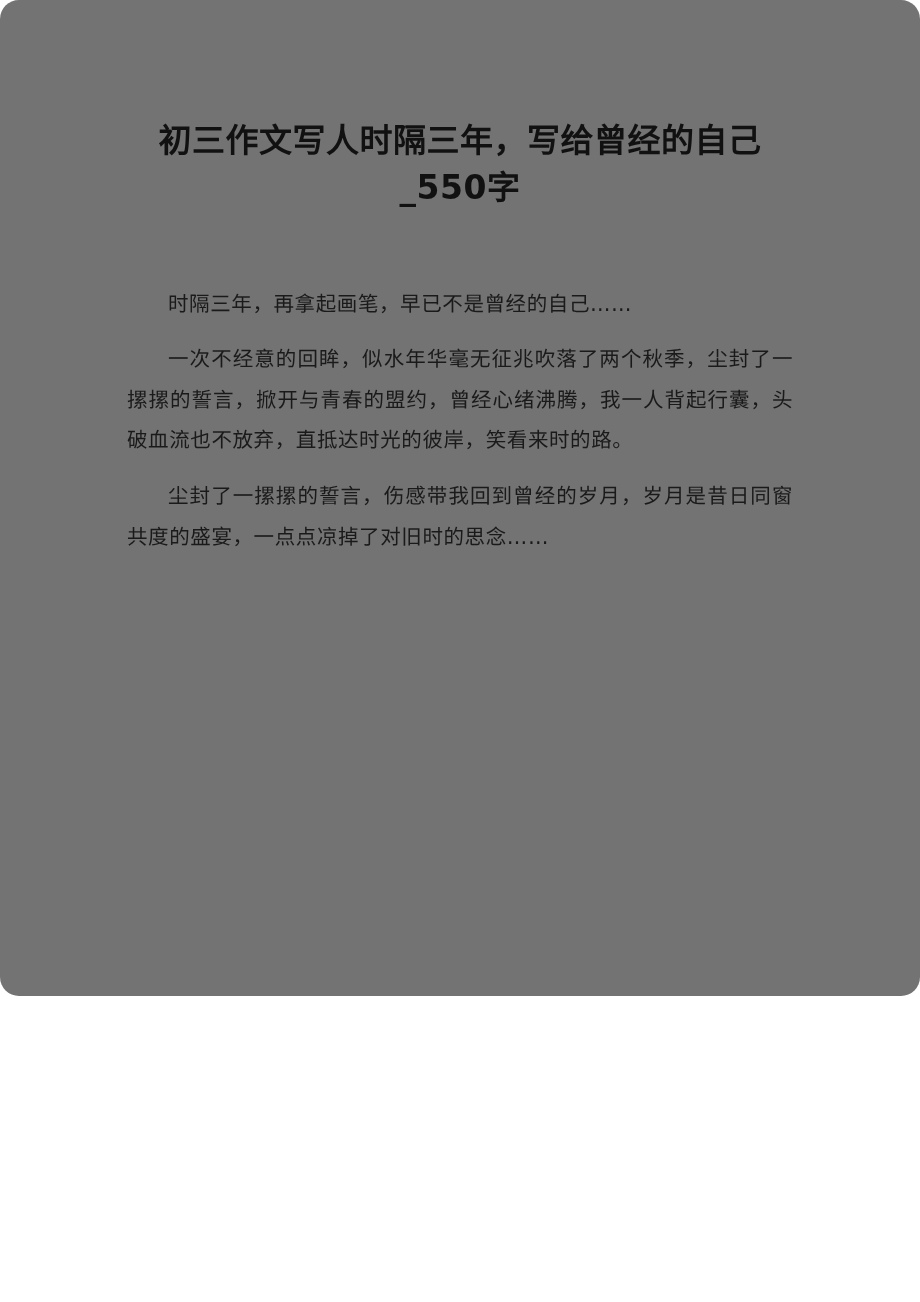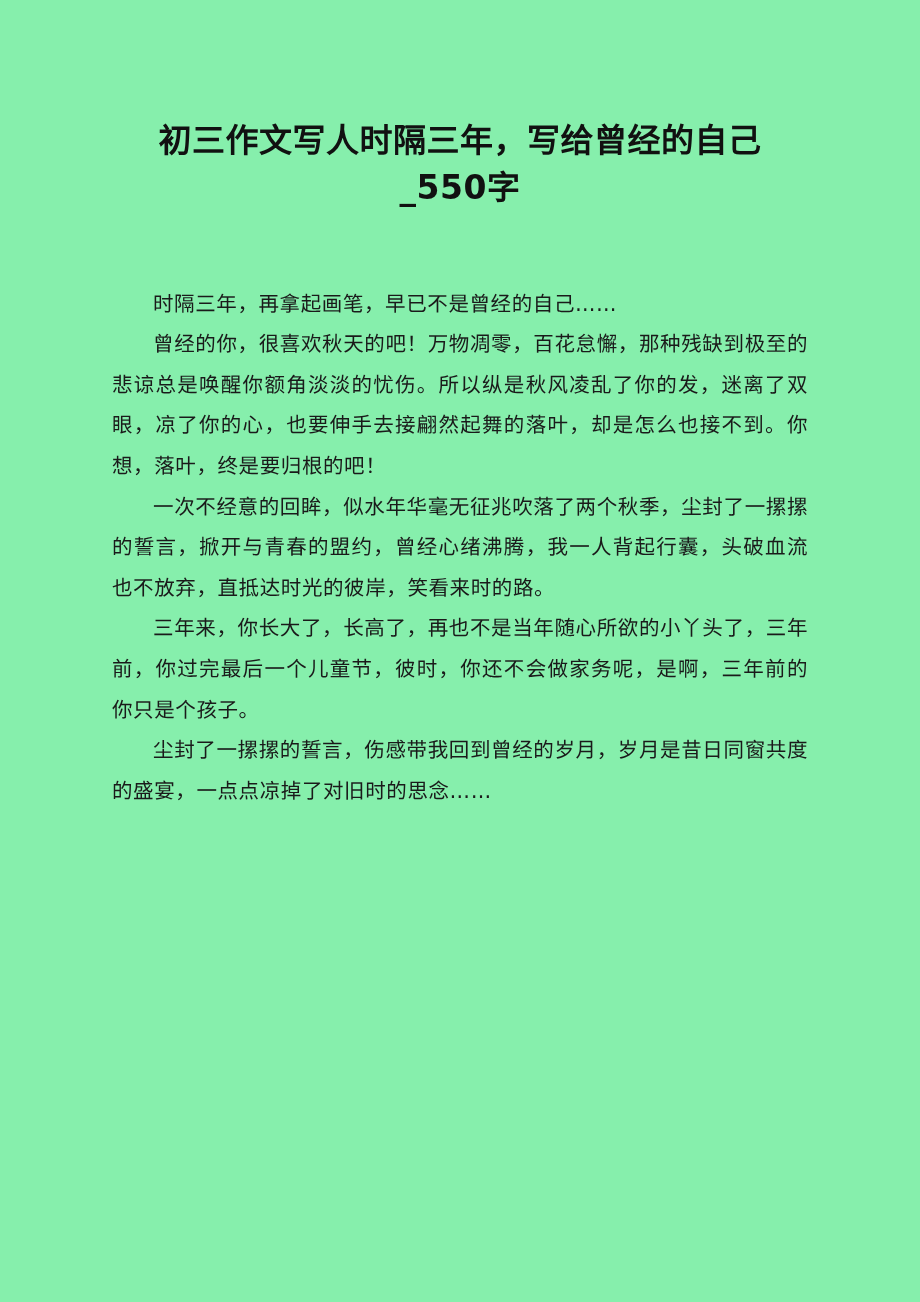--- a/index.html
+++ b/index.html
@@ -10,24 +10,25 @@
   body {
     width: 920px;
     height: 1302px;
     font-family: "Liberation Serif", "DejaVu Serif", serif;
     color: #000000;
     overflow: hidden;
   }
   .page {
     box-sizing: border-box;
     width: 920px;
-    height: 1302px;
+    height: 996px;
     padding: 118px 112px 40px 112px;
-    background: #86efac;
+    background: #737373;
     position: relative;
+    border-radius: 19px;
   }
   .doc-title {
     font-family: "DejaVu Sans", "Liberation Sans", sans-serif;
     font-size: 33px;
     font-weight: 700;
     line-height: 1.42;
     text-align: center;
     letter-spacing: 0.5px;
     margin: 0 0 72px 0;
     color: #111111;
@@ -36,32 +37,30 @@
   .body-text {
     font-family: "DejaVu Sans", "Liberation Sans", sans-serif;
     font-size: 20.5px;
     line-height: 1.98;
     text-align: justify;
     text-justify: inter-ideograph;
     color: #1a1a1a;
     letter-spacing: 0.6px;
   }
   .body-text p {
-    margin: 0;
+    margin: 15px;
     text-indent: 2em;
   }
 </style>
 </head>
 <body>
 
 <div class="page">
 
   <h1 class="doc-title">初三作文写人时隔三年，写给曾经的自己_550字</h1>
 
   <div class="body-text">
     <p>时隔三年，再拿起画笔，早已不是曾经的自己……</p>
-    <p>曾经的你，很喜欢秋天的吧！万物凋零，百花怠懈，那种残缺到极至的悲谅总是唤醒你额角淡淡的忧伤。所以纵是秋风凌乱了你的发，迷离了双眼，凉了你的心，也要伸手去接翩然起舞的落叶，却是怎么也接不到。你想，落叶，终是要归根的吧！</p>
     <p>一次不经意的回眸，似水年华毫无征兆吹落了两个秋季，尘封了一摞摞的誓言，掀开与青春的盟约，曾经心绪沸腾，我一人背起行囊，头破血流也不放弃，直抵达时光的彼岸，笑看来时的路。</p>
-    <p>三年来，你长大了，长高了，再也不是当年随心所欲的小丫头了，三年前，你过完最后一个儿童节，彼时，你还不会做家务呢，是啊，三年前的你只是个孩子。</p>
     <p>尘封了一摞摞的誓言，伤感带我回到曾经的岁月，岁月是昔日同窗共度的盛宴，一点点凉掉了对旧时的思念……</p>
   </div>
 
 </div>
 
 </body></html>

